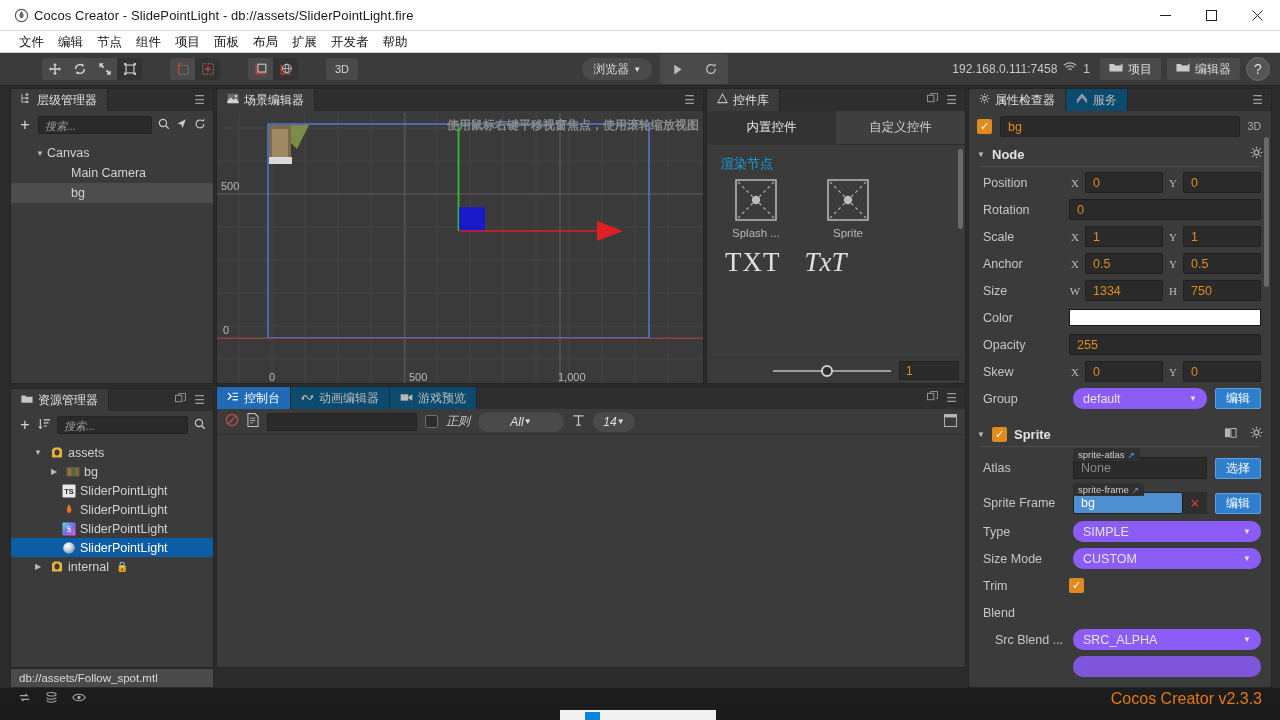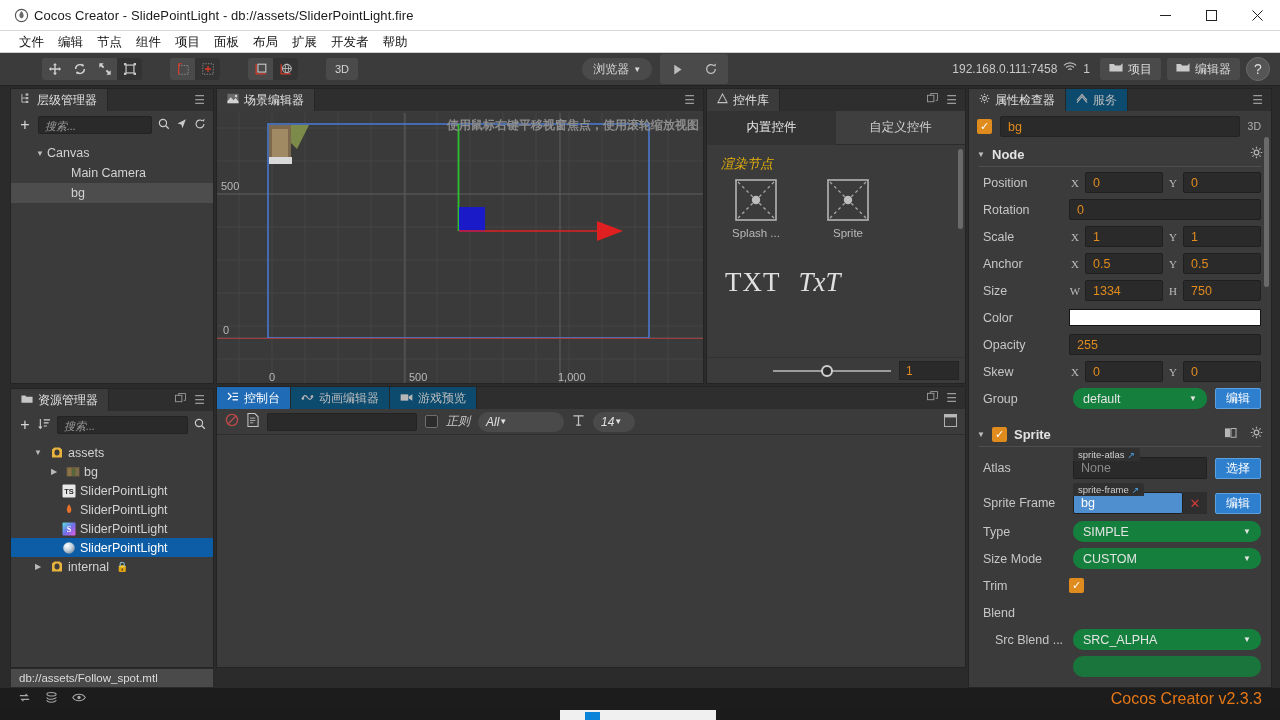--- a/index.html
+++ b/index.html
@@ -115,45 +115,45 @@
 
   
   #widgets{ left:706px; top:88px; width:260px; height:296px; }
   .wtabs{ height:34px; display:flex; background:#3b3b3b; }
   .wtab{
     flex:1; display:flex;align-items:center;justify-content:center; font-size:12.5px; color:#cfcfcf;
     background:#3f3f3f; cursor:default; border-bottom:1px solid #2c2c2c;
   }
   .wtab.active{ background:#333333; color:#e6e6e6; border-bottom:1px solid #333; }
   .wbody{ position:absolute; left:0; right:0; top:56px; bottom:26px; background:#3b3b3b; overflow:hidden;}
-  .wsection{ font-size:13px; color:#eab308; padding:10px 16px 6px 14px;font-style:italic; }
+  .wsection{ font-size:13px; color:#0ea5e9; padding:10px 16px 6px 14px; }
   .wgrid{ display:flex; flex-wrap:wrap; padding-left:14px; gap:22px; }
   .witem{ width:70px; display:flex; flex-direction:column; align-items:center; gap:6px; cursor:default;}
   .wthumb{ width:42px;height:42px; }
   .wlabel{ font-size:11.5px; color:#b9b9b9; white-space:nowrap; overflow:hidden; text-overflow:ellipsis; max-width:70px;}
-  .wtxtrow{ display:flex; gap:18px; padding-left:18px; margin-top:28px; }
+  .wtxtrow{ display:flex; gap:24px; padding-left:18px; margin-top:8px; }
   .wscroll{ position:absolute; right:2px; top:4px; width:5px; height:80px; background:#6a6a6a; border-radius:3px;}
   .wfoot{
     position:absolute; left:0; right:0; bottom:0; height:26px; background:#3b3b3b;
     display:flex; align-items:center; justify-content:flex-end; gap:8px; padding-right:6px; border-top:1px solid #323232;
   }
   .wslider{ width:118px; height:12px; position:relative; }
   .wsline{ position:absolute; left:0; right:0; top:5px; height:2px; background:#9c9c9c; }
   .wsknob{ position:absolute; left:48px; top:0; width:12px;height:12px;border-radius:50%; background:#2d2d2d; border:2px solid #cfcfcf;}
   .wnum{ width:60px;height:19px;background:#2a2a2a;border:1px solid #232323; color:#e08b1e; font-size:12px; display:flex;align-items:center;padding-left:6px;}
 
   
   #console{ left:216px; top:386px; width:750px; height:282px; }
   .ctoolbar{ height:26px; display:flex; align-items:center; gap:8px; padding:0 8px; border-bottom:1px solid #2e2e2e;font-style:italic;}
   .cinput{ width:150px; height:18px; background:#2a2a2a; border:1px solid #232323; border-radius:2px;}
   .cchk{ width:13px;height:13px; background:#2c2c2c; border:1px solid #6e6e6e; border-radius:2px; }
   .clabel{ font-size:12px; color:#cccccc; }
   .cselect{
     height:20px; min-width:86px; background:#4a4a4a; border-radius:10px; display:flex; align-items:center;
-    justify-content:flex-start; padding:0 8px; font-size:12px; color:#e0e0e0; cursor:default;
+    justify-content:center; padding:0 8px; font-size:12px; color:#e0e0e0; cursor:default;
   }
   .cselect.small{ min-width:42px; }
   .cbody{ position:absolute; left:0; right:0; top:48px; bottom:0; background:#3b3b3b;}
 
   
   #inspector{ left:968px; top:88px; width:304px; height:600px; }
   .insp-scroll{ position:absolute; left:0; right:0; top:22px; bottom:0; overflow:hidden; }
   .namerow{ height:26px; display:flex; align-items:center; gap:8px; padding:4px 6px 0 8px;}
   .cbox{
     width:15px;height:15px;background:#e08b1e;border-radius:2px;display:flex;align-items:center;justify-content:center;
@@ -174,21 +174,21 @@
   .plabel{ width:82px; flex:0 0 82px; font-size:12.5px; color:#c6c6c6; }
   .plabel.ind{ padding-left:12px; width:82px;}
   .axis{ font-size:11px; color:#bdbdbd; font-family:"Liberation Serif", serif; width:12px; text-align:center; flex:0 0 12px;}
   .vinput{
     height:21px; background:#2a2a2a; border:1px solid #1f1f1f; border-radius:2px;
     color:#e08b1e; font-size:12.5px; padding:0 7px; line-height:20px; flex:1; min-width:0;
   }
   .vinput.full{ flex:1; }
   .colorbar{ flex:1; height:17px; background:#ffffff; border:1px solid #151515; }
   .dsel{
-    flex:1; height:21px; background:#15803d; border-radius:10px; display:flex; align-items:center;
+    flex:1; height:21px; background:#8b5cf6; border-radius:10px; display:flex; align-items:center;
     justify-content:space-between; padding:0 10px; font-size:12.5px; color:#e4e4e4; cursor:default;
   }
   .bluebtn{
     height:21px; background:#2f7fcf; border:1px solid #5ea0de; border-radius:2px; color:#ffffff;
     font-size:12px; display:flex;align-items:center;justify-content:center; padding:0 10px; cursor:default;
     flex:0 0 auto;
   }
   .assetfield{ flex:1; position:relative; min-width:0;}
   .assettag{
     position:absolute; left:0; top:-9px; height:13px; background:#303030; border-radius:3px 3px 0 0;

